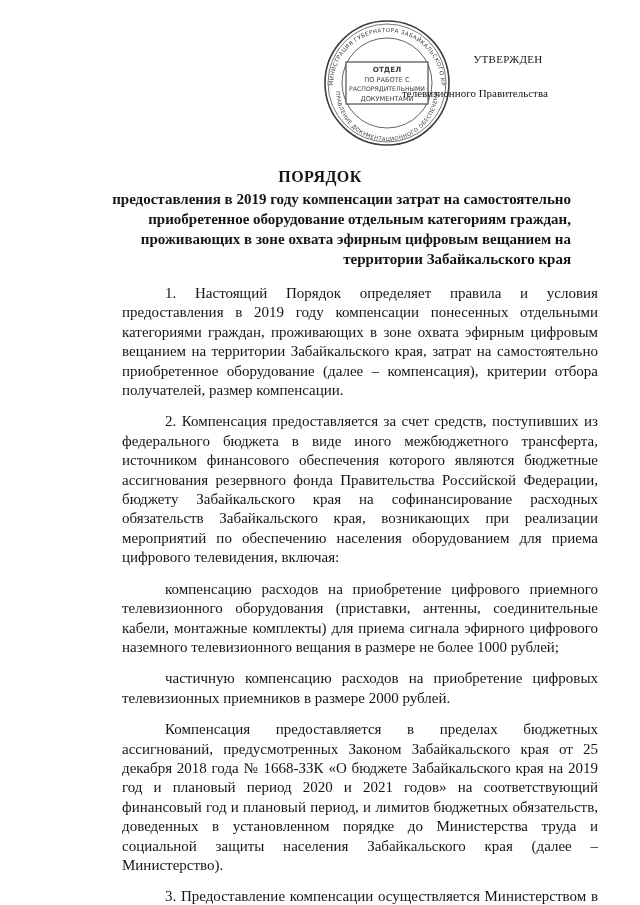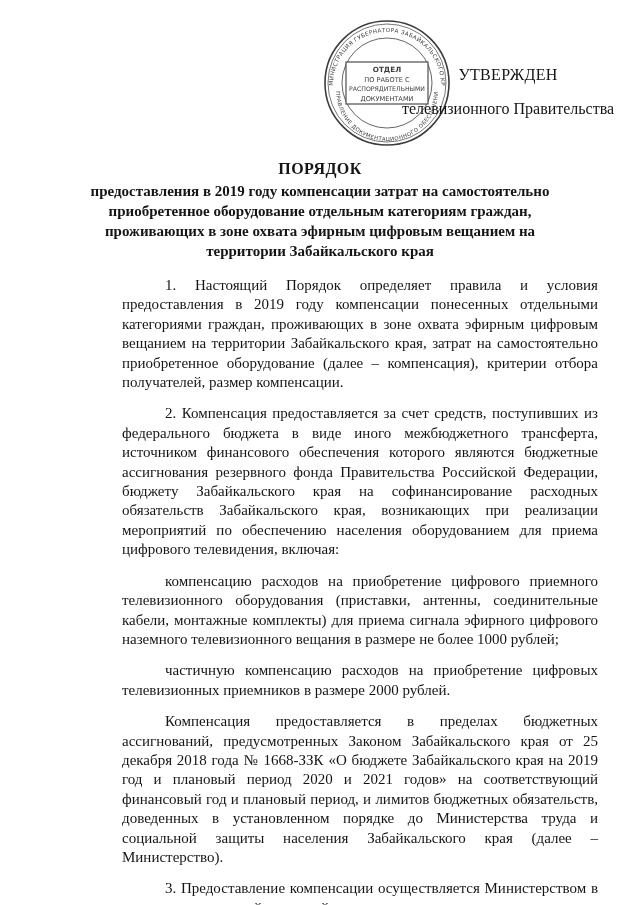--- a/index.html
+++ b/index.html
@@ -22,47 +22,48 @@
   .stamp {
     position: absolute;
     left: 320px; top: 18px;
     width: 134px; height: 130px;
     opacity: 0.93;
   }
   .stamp svg { width: 100%; height: 100%; }
 
   .approval {
     position: absolute;
-    left: 402px; top: 66px;
+    left: 402px; top: 50px;
     width: 212px;
-    font-size: 16px;
+    font-size: 11px;
     line-height: 18px;
   }
   .approval-title {
     text-align: center;
     margin-bottom: 16px;
     letter-spacing: 0.3px;
   }
   .approval-line { white-space: nowrap; }
 
   
   .title-block {
-    margin-top: 12px;
+    margin-top: 20px;
     text-align: center;
     font-weight: bold;
   }
   .title-heading {
     font-size: 16px;
     letter-spacing: 0.4px;
   }
   .title-sub {
     width: 502px;
     margin: 3px auto 0 auto;
     font-size: 15px;
     line-height: 20px;
+    text-align: right;
   }
 
   
   .body-text {
     margin: 15px 30px 0 110px;
     font-size: 15px;
     line-height: 19.4px;
     text-align: justify;
   }
   .body-text p {

